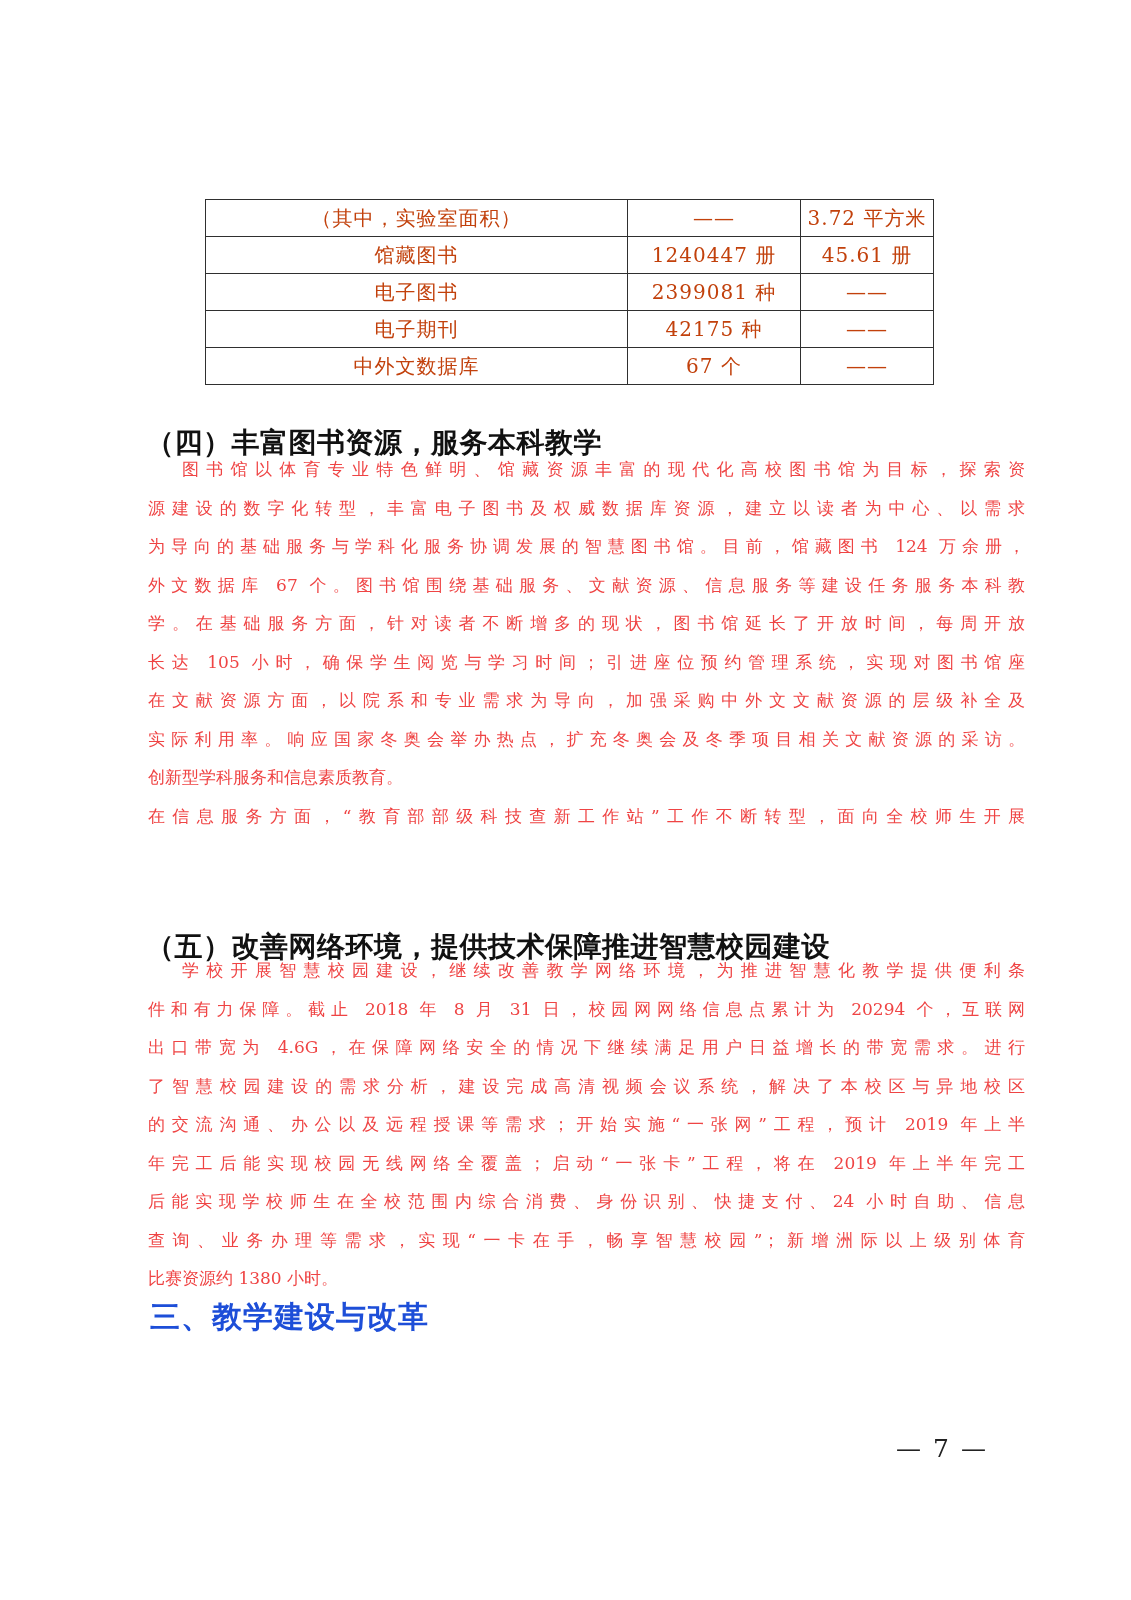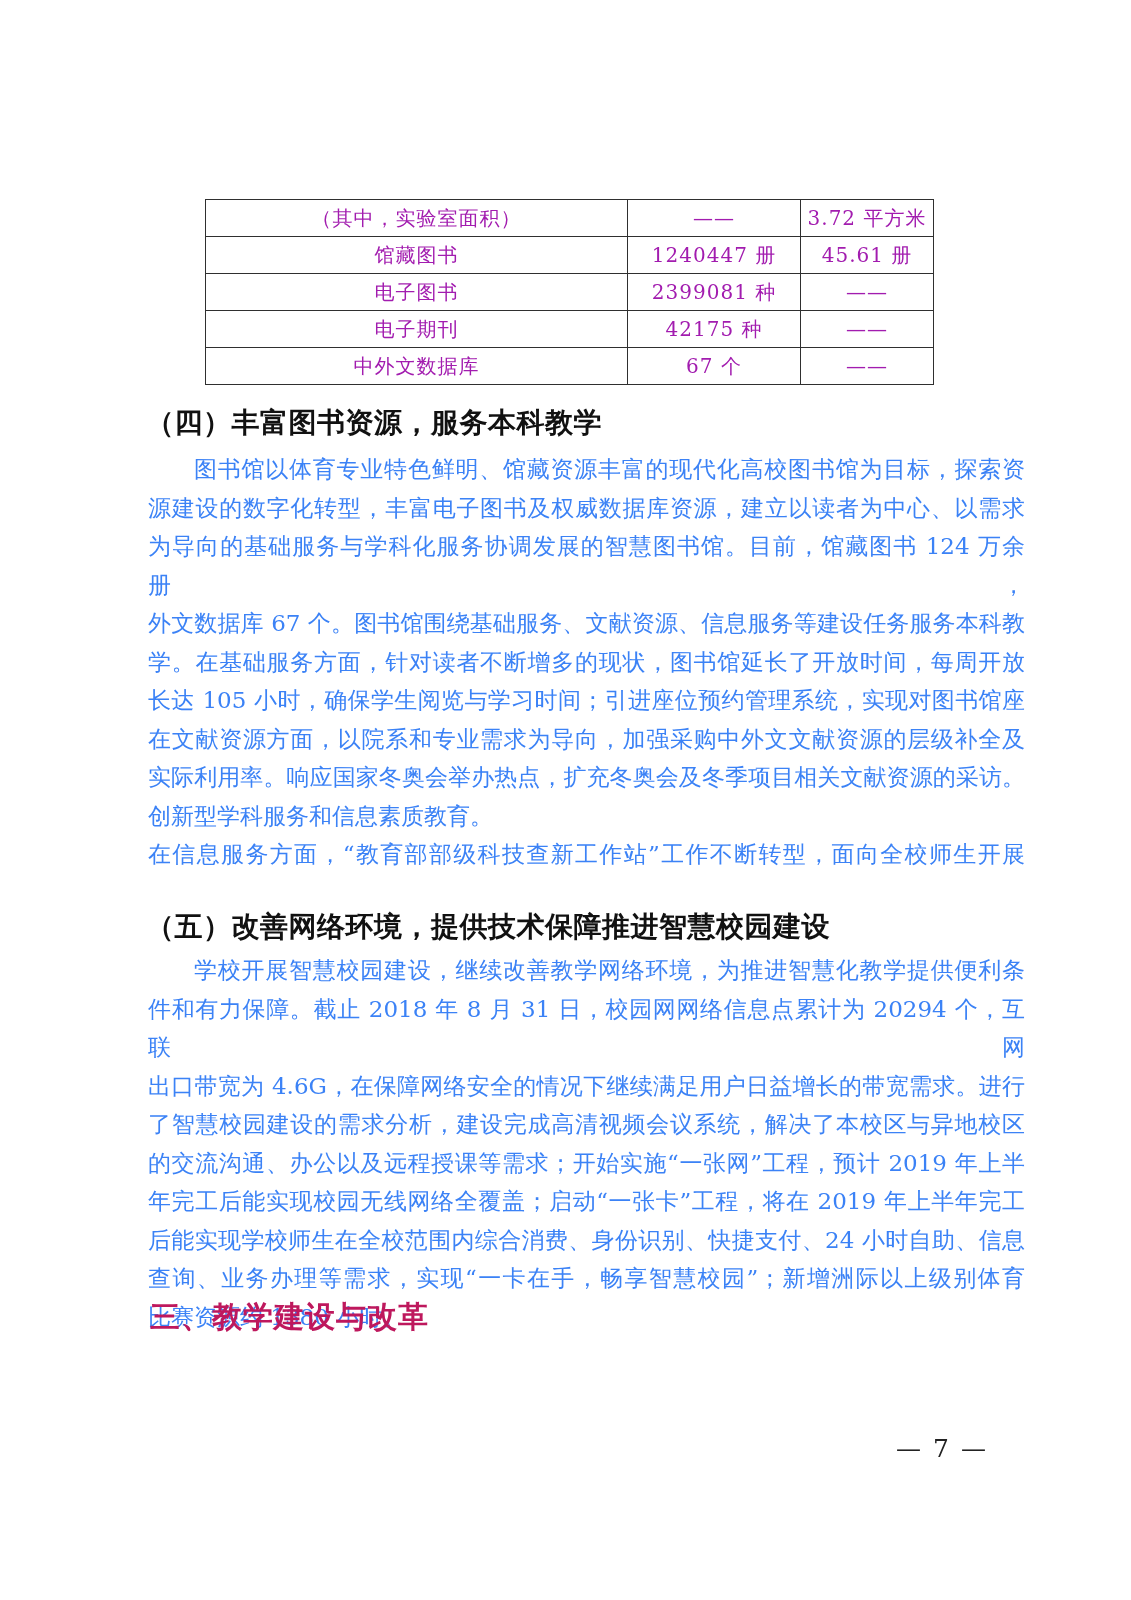--- a/index.html
+++ b/index.html
@@ -10,50 +10,50 @@
     font-family: "DejaVu Serif", "Liberation Serif", serif;
     color: #1b1b1b;
     overflow: hidden;
   }
   .page { position: absolute; inset: 0; }
 
   
   .stats-table-wrap { position: absolute; left: 205px; top: 199px; width: 728px; }
   table.stats {
     border-collapse: collapse; width: 100%; table-layout: fixed;
-    font-size: 20px; color: #a21caf;
+    font-size: 20px; color: #c2410c;
   }
   table.stats td {
     border: 1.5px solid #2f2f2f;
     height: 36px;
     text-align: center;
     vertical-align: middle;
     padding: 0 4px;
     letter-spacing: 1px;
   }
   .col-a { width: 422px; } .col-b { width: 173px; } .col-c { width: 133px; }
 
   
   .hsub {
     position: absolute; left: 146px; width: 880px;
     font-family: "DejaVu Sans", "Liberation Sans", sans-serif;
     font-weight: bold; font-size: 28px; color: #111;
-    white-space: nowrap; letter-spacing: 0.5px;
+    white-space: nowrap; letter-spacing: 0.5px; margin-top: 20px;
   }
   .hmajor {
     position: absolute; left: 150px; width: 880px;
     font-family: "DejaVu Sans", "Liberation Sans", sans-serif;
-    font-weight: bold; font-size: 30px; color: #be185d;
+    font-weight: bold; font-size: 30px; color: #1d4ed8;
     white-space: nowrap; letter-spacing: 1px;
   }
 
   
   .para {
     position: absolute; left: 148px; width: 877px;
-    font-size: 23px; line-height: 38.5px; color: #3b82f6;
+    font-size: 17px; line-height: 38.5px; color: #ef4444;
   }
   .pline { text-align: justify; text-align-last: justify; }
   .pline.first { text-indent: 2em; }
   .pline.last { text-align-last: left; }
 
   
   .pageno {
     position: absolute; left: 872px; top: 1434px; width: 140px;
     text-align: center; font-size: 25px; color: #222; letter-spacing: 2px;
   }

